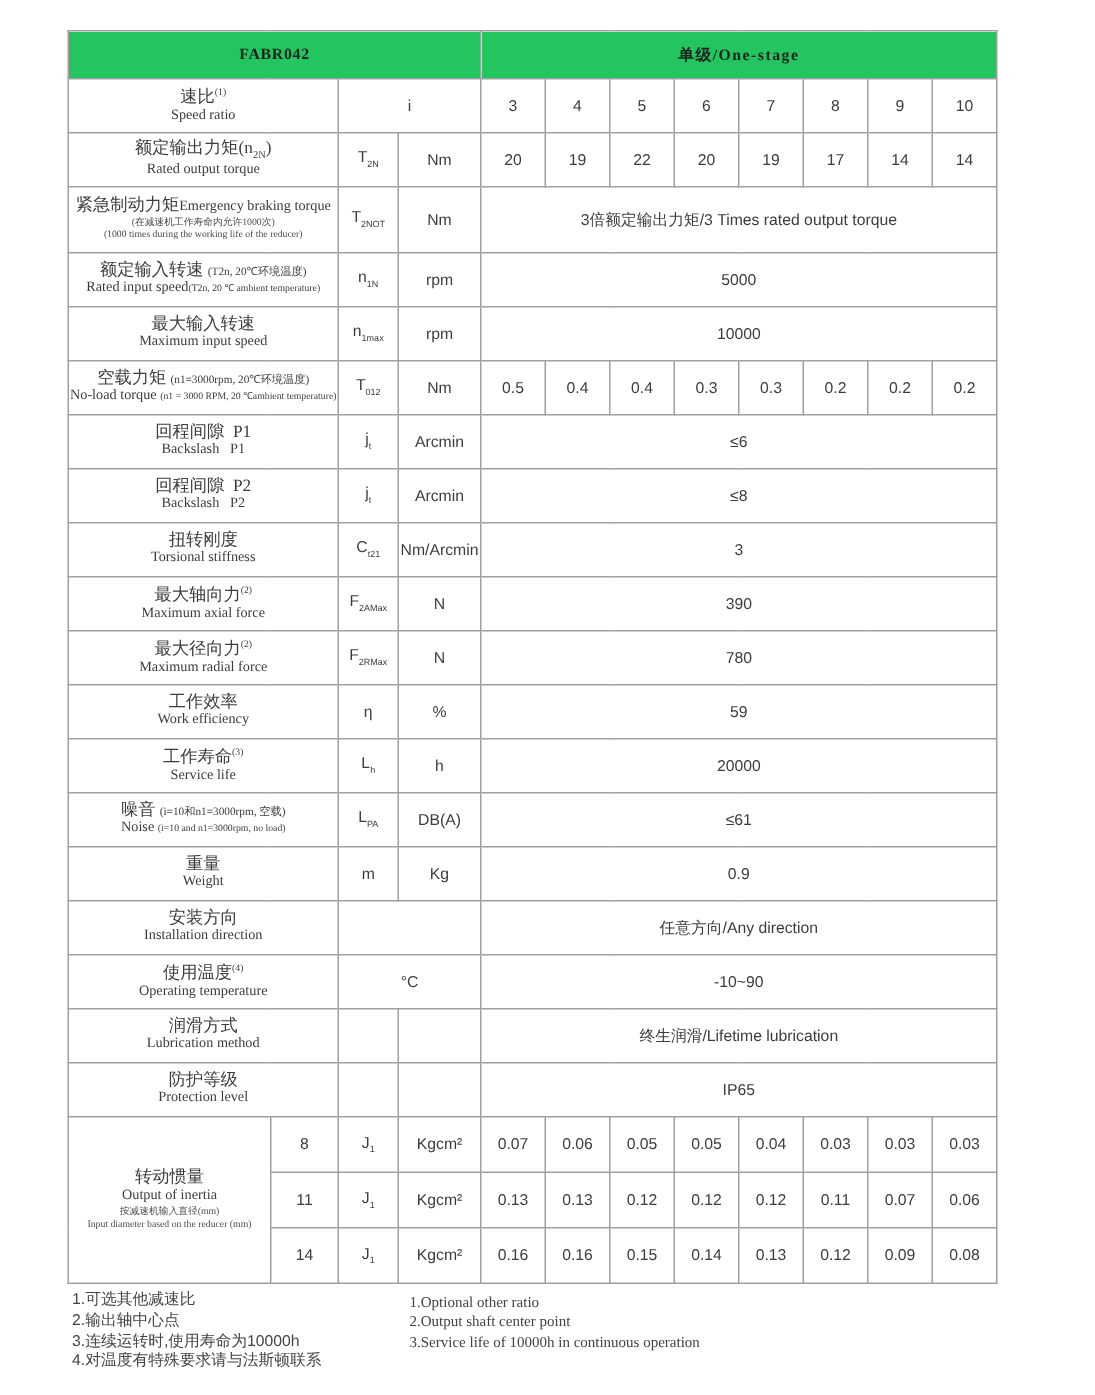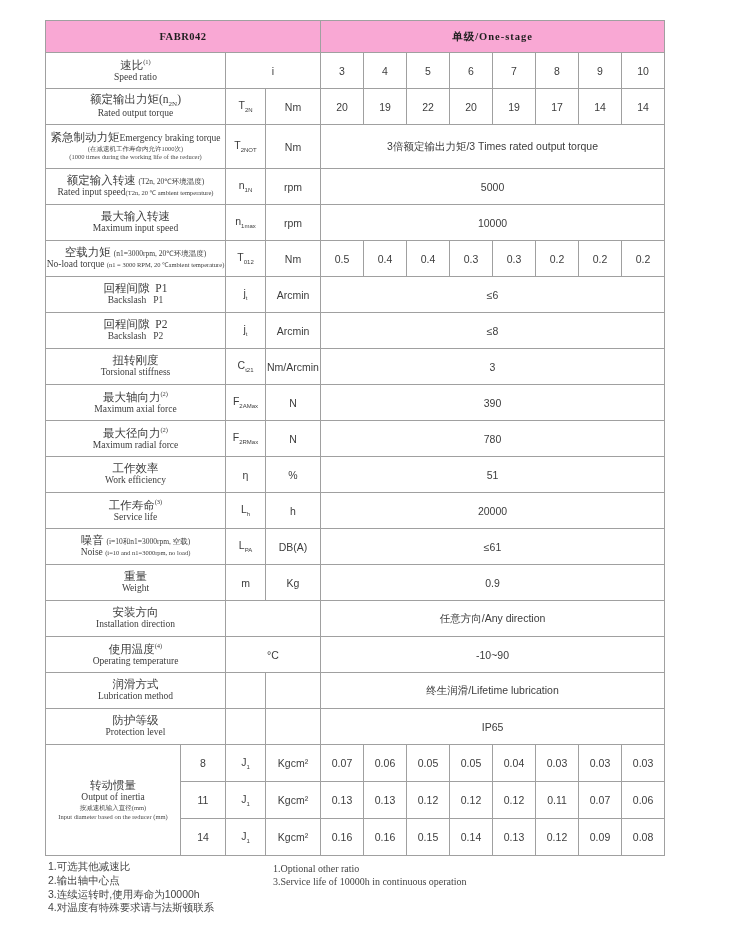--- a/index.html
+++ b/index.html
@@ -12,21 +12,21 @@
   table.spec{
     border-collapse:collapse;table-layout:fixed;
     position:absolute;left:45px;top:20px;width:618px;
   }
   table.spec td{
     border:1px solid #a0a0a0;padding:0;text-align:center;vertical-align:middle;
     font-size:10.5px;color:#3c3c3c;overflow:hidden;
   }
   tr{height:36px;}
   tr.head{height:32px;}
-  tr.head td{background:#f9a8d4;color:#1f1f1f;font-family:"Liberation Serif",serif;font-weight:bold;}
+  tr.head td{background:#22c55e;color:#1f1f1f;font-family:"Liberation Serif",serif;font-weight:bold;}
   td.model{font-size:13.5px;letter-spacing:.5px;}
   td.stage{font-size:15px;letter-spacing:1px;}
   tr[data-name="row-emergency-braking-torque"]{height:44px;}
   tr[data-name^="row-moment-of-inertia"]{height:37px;}
   td.label{text-align:left;padding:2px 4px 2px 10px;}
   .ln-zh{font-family:"Liberation Serif",serif;font-size:11.5px;line-height:1.18;white-space:pre;}
   .ln-en{font-family:"Liberation Serif",serif;font-size:9.5px;line-height:1.22;white-space:pre;}
   .ln-sm{font-family:"Liberation Serif",serif;font-size:6.5px;line-height:1.35;color:#4a4a4a;white-space:pre;}
   .seg-en{font-size:9.5px;margin-top:20px;}
   .ln-zh .seg-small{font-size:7.5px;}
@@ -188,21 +188,21 @@
           <td class="unit" data-name="unit-cell">N</td>
           <td class="valspan" colspan="8" data-name="value-cell">780</td>
         </tr>
         <tr data-name="row-work-efficiency">
           <td class="label" colspan="2" data-name="row-label">
             <div class="ln-zh" data-name="label-line"><span data-name="label-text">工作效率</span></div>
             <div class="ln-en" data-name="label-line"><span data-name="label-text">Work efficiency</span></div>
           </td>
           <td class="sym" data-name="symbol-cell"><span data-name="label-text">η</span></td>
           <td class="unit" data-name="unit-cell">%</td>
-          <td class="valspan" colspan="8" data-name="value-cell">51</td>
+          <td class="valspan" colspan="8" data-name="value-cell">59</td>
         </tr>
         <tr data-name="row-service-life">
           <td class="label" colspan="2" data-name="row-label">
             <div class="ln-zh" data-name="label-line"><span data-name="label-text">工作寿命</span><sup data-name="label-text">(3)</sup></div>
             <div class="ln-en" data-name="label-line"><span data-name="label-text">Service life</span></div>
           </td>
           <td class="sym" data-name="symbol-cell"><span data-name="label-text">L</span><sub data-name="label-text">h</sub></td>
           <td class="unit" data-name="unit-cell">h</td>
           <td class="valspan" colspan="8" data-name="value-cell">20000</td>
         </tr>
@@ -300,15 +300,15 @@
           <td class="val" data-name="value-cell">0.14</td>
           <td class="val" data-name="value-cell">0.13</td>
           <td class="val" data-name="value-cell">0.12</td>
           <td class="val" data-name="value-cell">0.09</td>
           <td class="val" data-name="value-cell">0.08</td>
         </tr>
       </tbody>
   </table>
   <div class="notes" data-name="footnotes">
     <div class="notes-zh" id="notes-zh" data-name="footnotes-zh"><div data-name="note-line">1.可选其他减速比</div><div data-name="note-line">2.输出轴中心点</div><div data-name="note-line">3.连续运转时,使用寿命为10000h</div><div data-name="note-line">4.对温度有特殊要求请与法斯顿联系</div></div>
-    <div class="notes-en" id="notes-en" data-name="footnotes-en"><div data-name="note-line">1.Optional other ratio</div><div data-name="note-line">3.Service life of 10000h in continuous operation</div></div>
+    <div class="notes-en" id="notes-en" data-name="footnotes-en"><div data-name="note-line">1.Optional other ratio</div><div data-name="note-line">2.Output shaft center point</div><div data-name="note-line">3.Service life of 10000h in continuous operation</div></div>
   </div>
 </div>
 
 </body></html>

